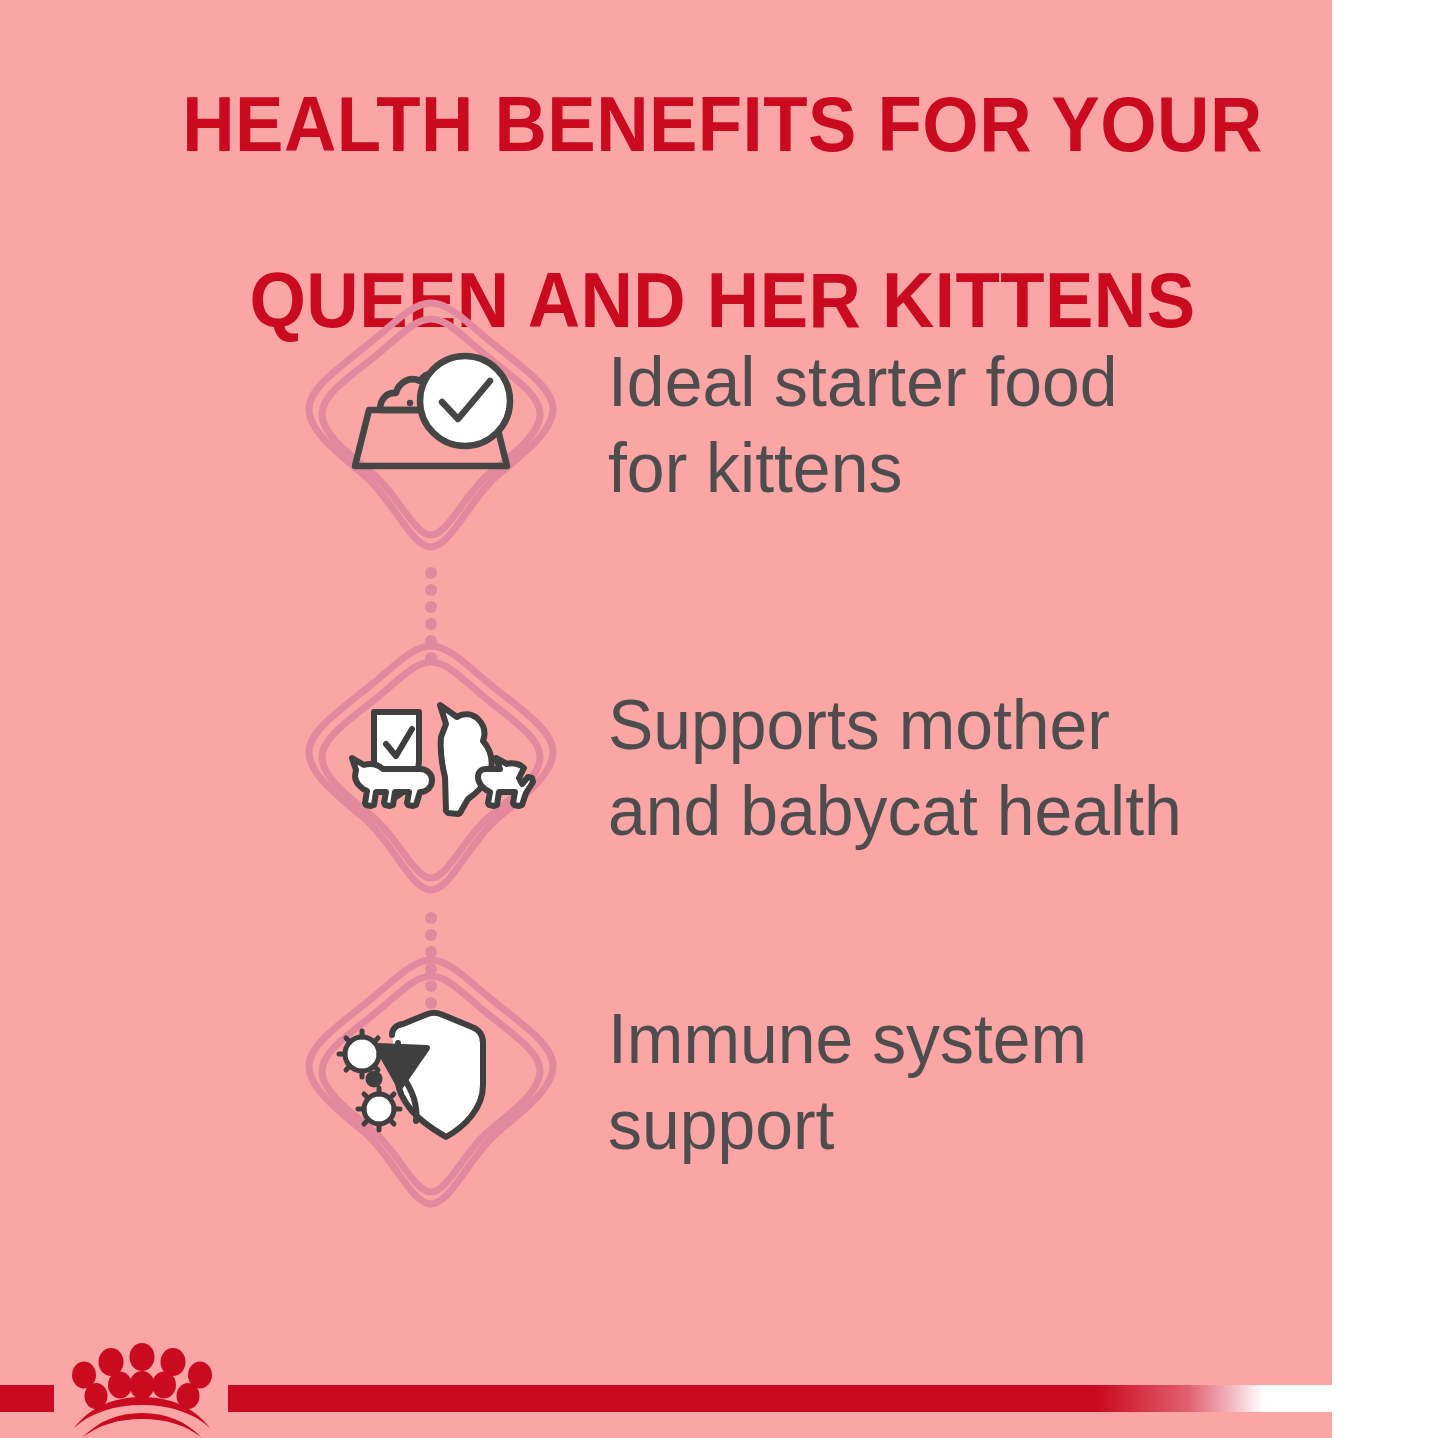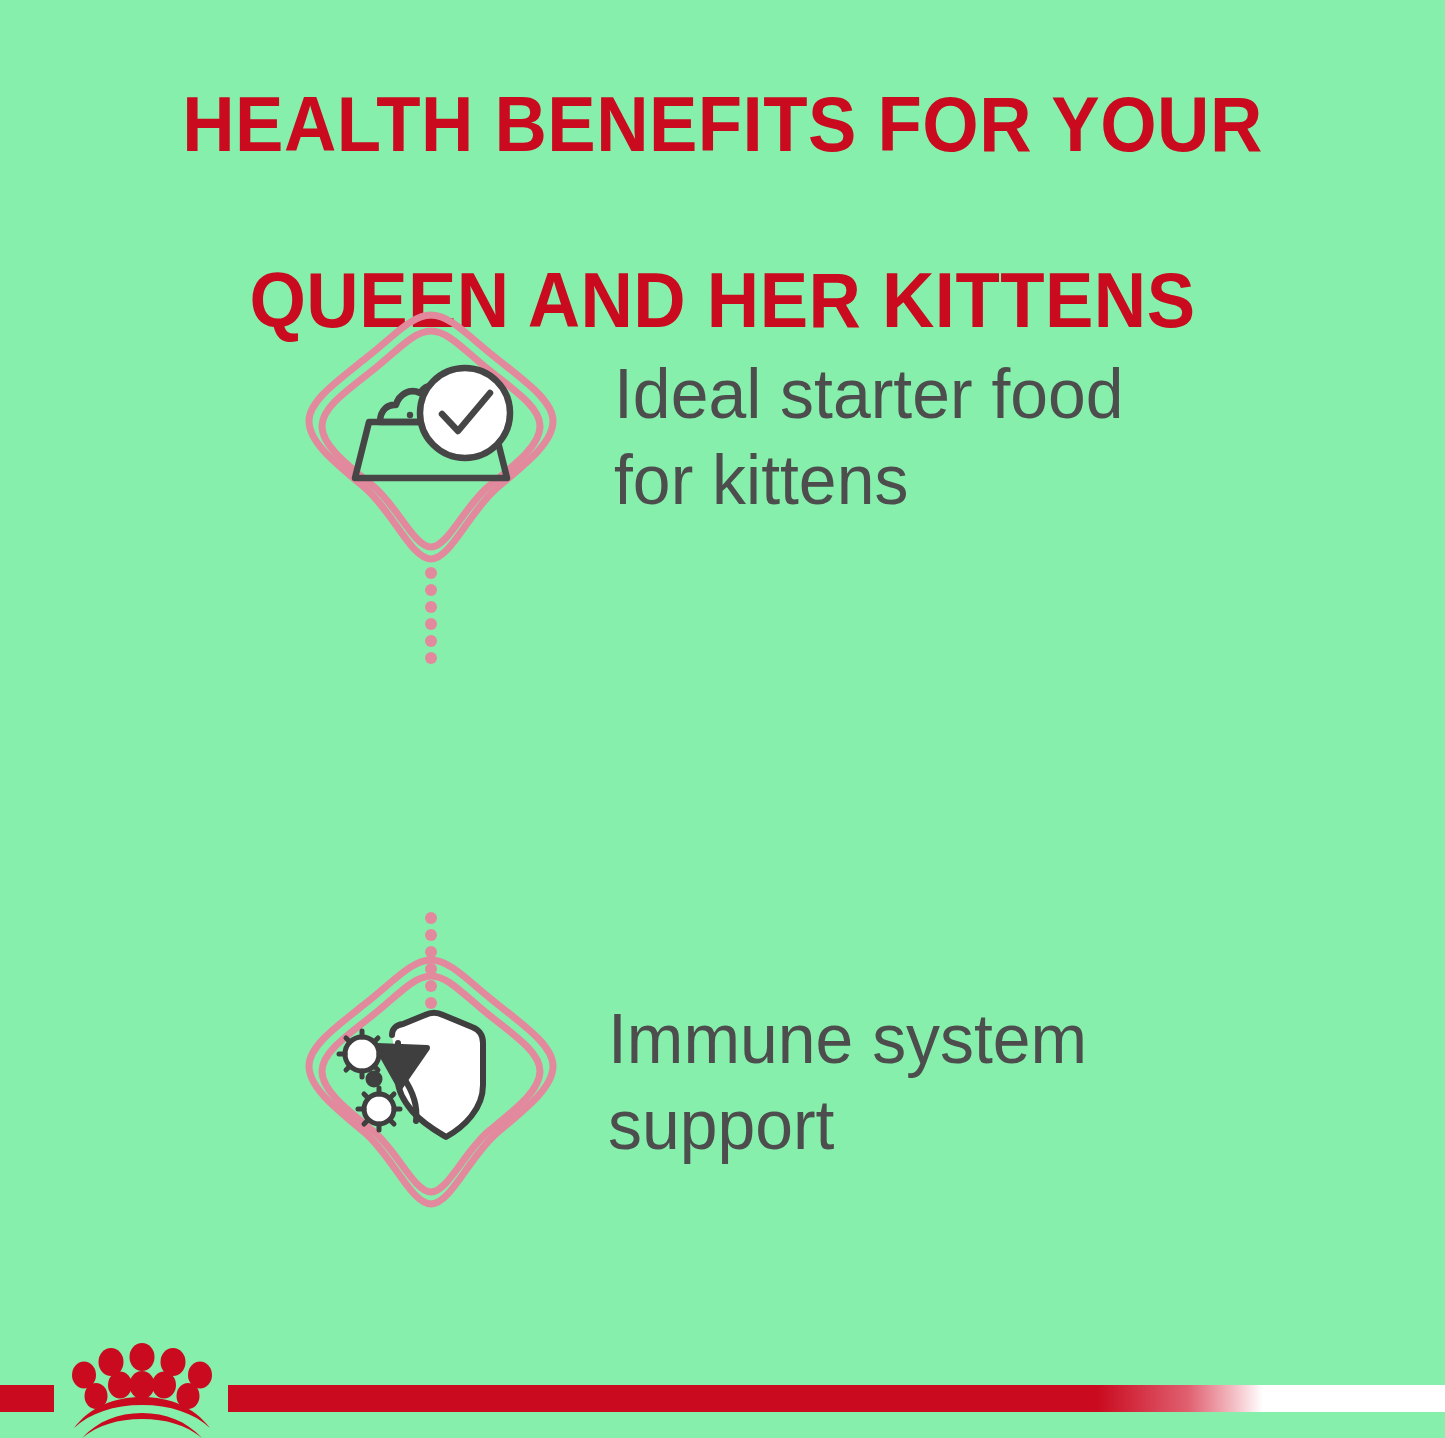--- a/index.html
+++ b/index.html
@@ -3,23 +3,23 @@
 <meta charset="utf-8">
 <title>Health Benefits</title>
 <style>
   html, body {
     margin: 0;
     padding: 0;
     background: #ffffff;
   }
   #page {
     position: relative;
-    width: 1445px;
+    width: 1332px;
     height: 1438px;
-    background: #86efac;
+    background: #fca5a5;
     overflow: hidden;
     font-family: "Liberation Sans", sans-serif;
   }
 
   
   #headline {
     position: absolute;
     left: 0;
     top: -8px;
     width: 1445px;
@@ -40,21 +40,21 @@
 
   
   .benefit-row {
     position: absolute;
     left: 300px;
     width: 1100px;
     height: 260px;
     display: flex;
     align-items: center;
   }
-  #row-0 { top: 307px; gap: 6px; }
+  #row-0 { top: 295px; }
   #row-1 { top: 638px; }
   #row-2 { top: 952px; }
 
   .icon-frame {
     position: relative;
     flex: 0 0 auto;
     width: 262px;
     height: 262px;
   }
   .icon-frame svg {
@@ -179,20 +179,64 @@
 
   <div class="connector" id="connector-0">
     <span class="dot"></span>
     <span class="dot"></span>
     <span class="dot"></span>
     <span class="dot"></span>
     <span class="dot"></span>
     <span class="dot"></span>
   </div>
 
+  <div class="benefit-row" id="row-1">
+    <div class="icon-frame">
+      <svg viewBox="0 0 262 262" xmlns="http://www.w3.org/2000/svg">
+        <g fill="none" stroke="#e3899e" stroke-width="7" stroke-linejoin="round" stroke-linecap="round">
+          <path d="M131 9 C150 9 168 30 196 52 C226 76 253 95 253 115
+                   C253 136 228 156 198 181 C170 204 151 253 131 253
+                   C111 253 92 204 64 181 C34 156 9 136 9 115
+                   C9 95 36 76 66 52 C94 30 112 9 131 9 Z"></path>
+          <path d="M131 25 C148 25 164 44 189 64 C216 85 240 102 240 120
+                   C240 139 217 157 190 179 C165 199 148 241 131 241
+                   C114 241 97 199 72 179 C45 157 22 139 22 120
+                   C22 102 46 85 73 64 C98 44 114 25 131 25 Z"></path>
+        </g>
+        <g fill="none" stroke="#3f3f3f" stroke-width="6" stroke-linejoin="round" stroke-linecap="round">
+
+          <path d="M74 75 L119 75 L119 123 C119 143 104 155 96 160
+                   C88 155 74 143 74 123 Z" fill="#ffffff"></path>
+          <path d="M86 107 L96 119 L112 92"></path>
+
+          <path d="M146 87 L140 68 L157 80 C163 76 172 76 178 82
+                   C184 88 186 96 183 104 C190 112 193 122 191 132
+                   C188 146 178 155 168 162 L160 176 L158 177
+                   L148 176 L146 174 L145 140 C142 128 140 112 141 100 Z" fill="#ffffff"></path>
+
+          <path d="M56 133 L52 121 L64 128 C70 126 78 127 83 132
+                   L120 132 C127 132 132 137 132 143
+                   C132 150 127 155 120 155 L116 168 L113 169
+                   L108 168 L107 166 L109 155 L95 155 L93 168
+                   L90 169 L85 168 L84 166 L86 155
+                   L76 155 L74 168 L71 169 L66 168 L65 166 L67 154
+                   C60 151 55 145 55 139 Z" fill="#ffffff"></path>
+
+          <path d="M200 132 L196 121 L207 127 C213 125 220 127 224 131
+                   L219 141 L222 147 L228 140 L232 141 L233 145
+                   L226 156 L222 168 L219 169 L214 168 L213 166
+                   L215 155 L199 155 L197 168 L194 169 L189 168
+                   L188 166 L190 155 C183 152 178 146 178 140
+                   C178 135 181 132 186 132 Z" fill="#ffffff"></path>
+        </g>
+      </svg>
+    </div>
+    <div class="benefit-text">Supports mother
+and babycat health</div>
+  </div>
 
   <div class="connector" id="connector-1">
     <span class="dot"></span>
     <span class="dot"></span>
     <span class="dot"></span>
     <span class="dot"></span>
     <span class="dot"></span>
     <span class="dot"></span>
   </div>
 

